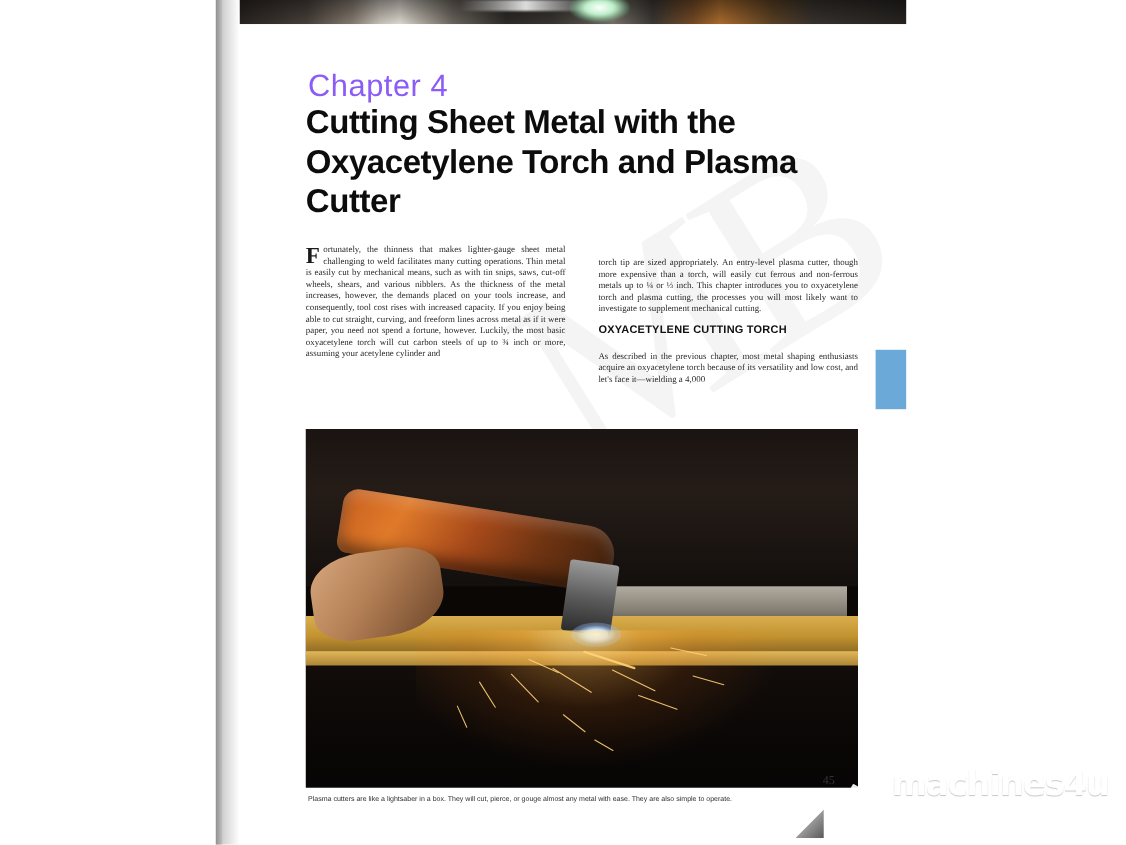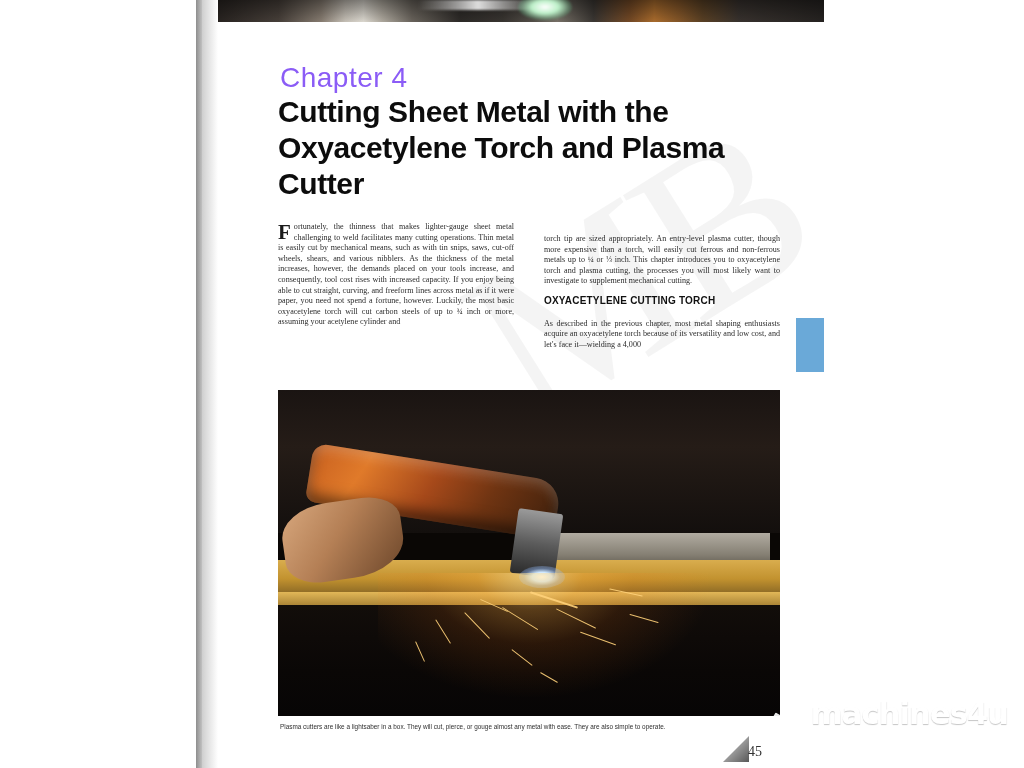--- a/index.html
+++ b/index.html
@@ -289,23 +289,23 @@
     width: 500px;
     font-family: "Liberation Sans", sans-serif;
     font-size: 6.4px;
     line-height: 9px;
     color: #2f2f2f;
   }
 
   .page-number {
     position: absolute;
     left: 530px;
-    top: 722px;
+    top: 682px;
     font-family: "Liberation Serif", serif;
-    font-size: 14px;
+    font-size: 11px;
     color: #333;
   }
   .logo-corner {
     position: absolute;
     left: 505px;
     top: 714px;
     width: 26px;
     height: 26px;
     background: linear-gradient(135deg, #555 0%, #888 50%, #3a3a3a 100%);
     clip-path: polygon(0 100%, 100% 100%, 100% 0);

